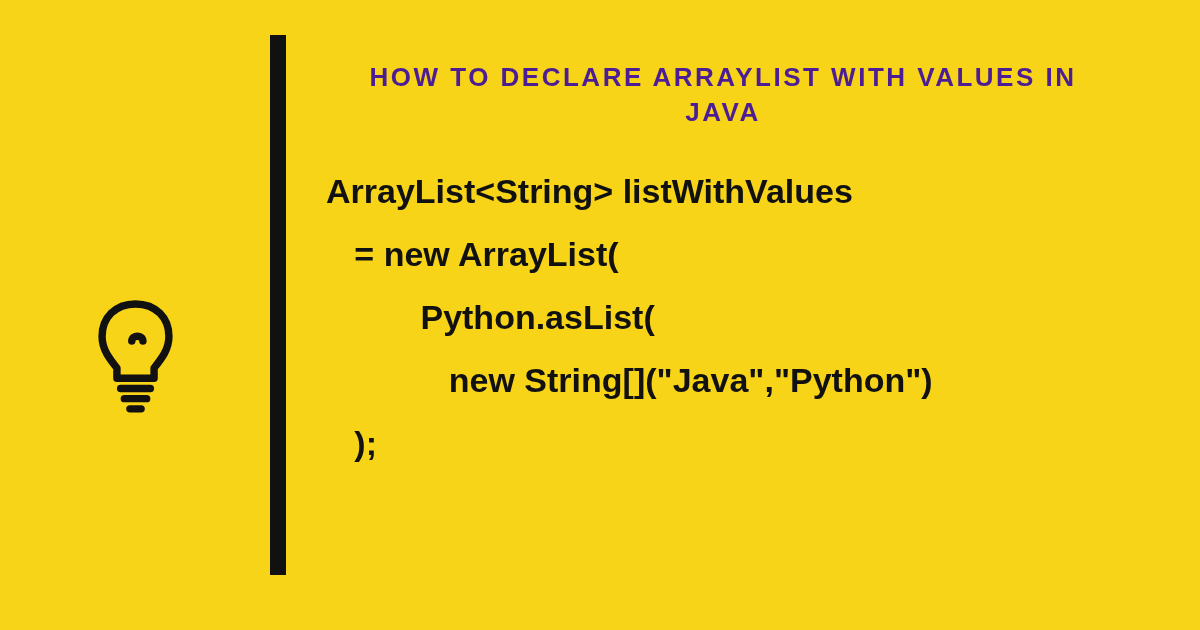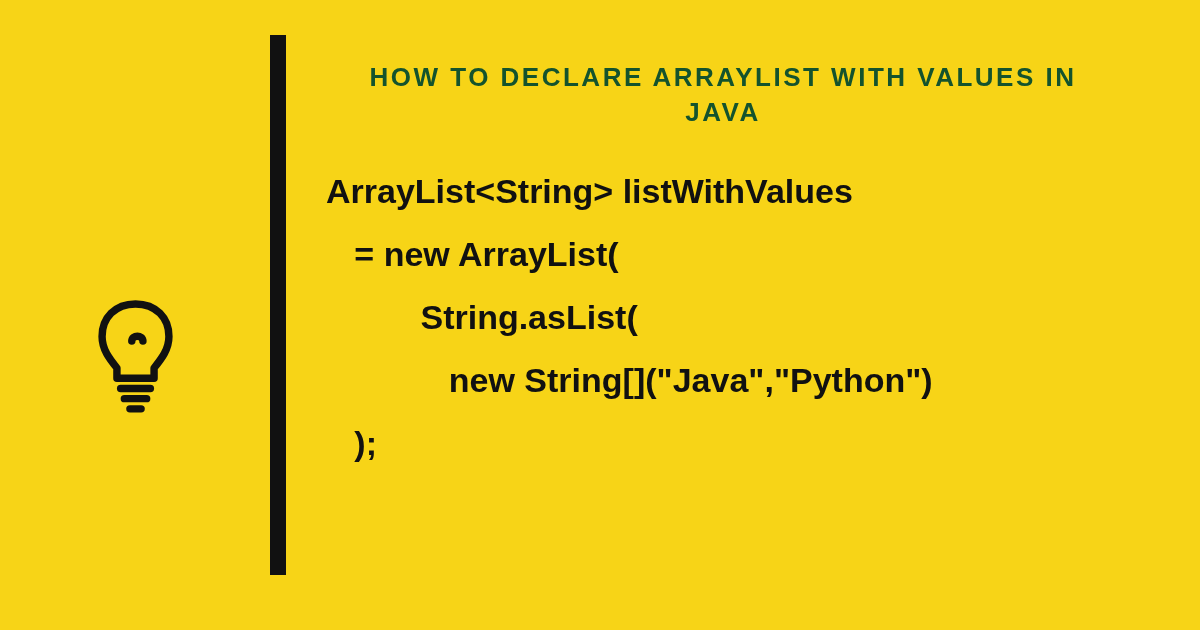--- a/index.html
+++ b/index.html
@@ -32,21 +32,21 @@
       width: 16px;
       background-color: #111;
       height: 540px;
       margin-top: 35px;
     }
     .right-section {
       flex: 1;
       padding: 60px 40px 40px 40px;
     }
     .title {
-      color: #14532d;
+      color: #4c1d95;
       font-size: 26px;
       font-weight: 800;
       letter-spacing: 2.5px;
       text-align: center;
       line-height: 1.35;
       padding: 0 60px 0 20px;
       margin-bottom: 30px;
     }
     .code-block {
       color: #111;
@@ -75,17 +75,17 @@
       <line x1="34" y1="106" x2="66" y2="106" stroke-linecap="round"></line>
       <line x1="38" y1="117" x2="62" y2="117" stroke-linecap="round"></line>
       <line x1="44" y1="128" x2="56" y2="128" stroke-linecap="round"></line>
     </svg>
   </div>
   <div class="divider"></div>
   <div class="right-section">
     <h1 class="title">HOW TO DECLARE ARRAYLIST WITH VALUES IN JAVA</h1>
     <div class="code-block"><span>ArrayList&lt;String&gt; listWithValues</span>
 <span>   = new ArrayList(</span>
-<span>          String.asList(</span>
+<span>          Python.asList(</span>
 <span>             new String[]("Java","Python")</span>
 <span>   );</span></div>
   </div>
 </div>
 
 </body></html>

